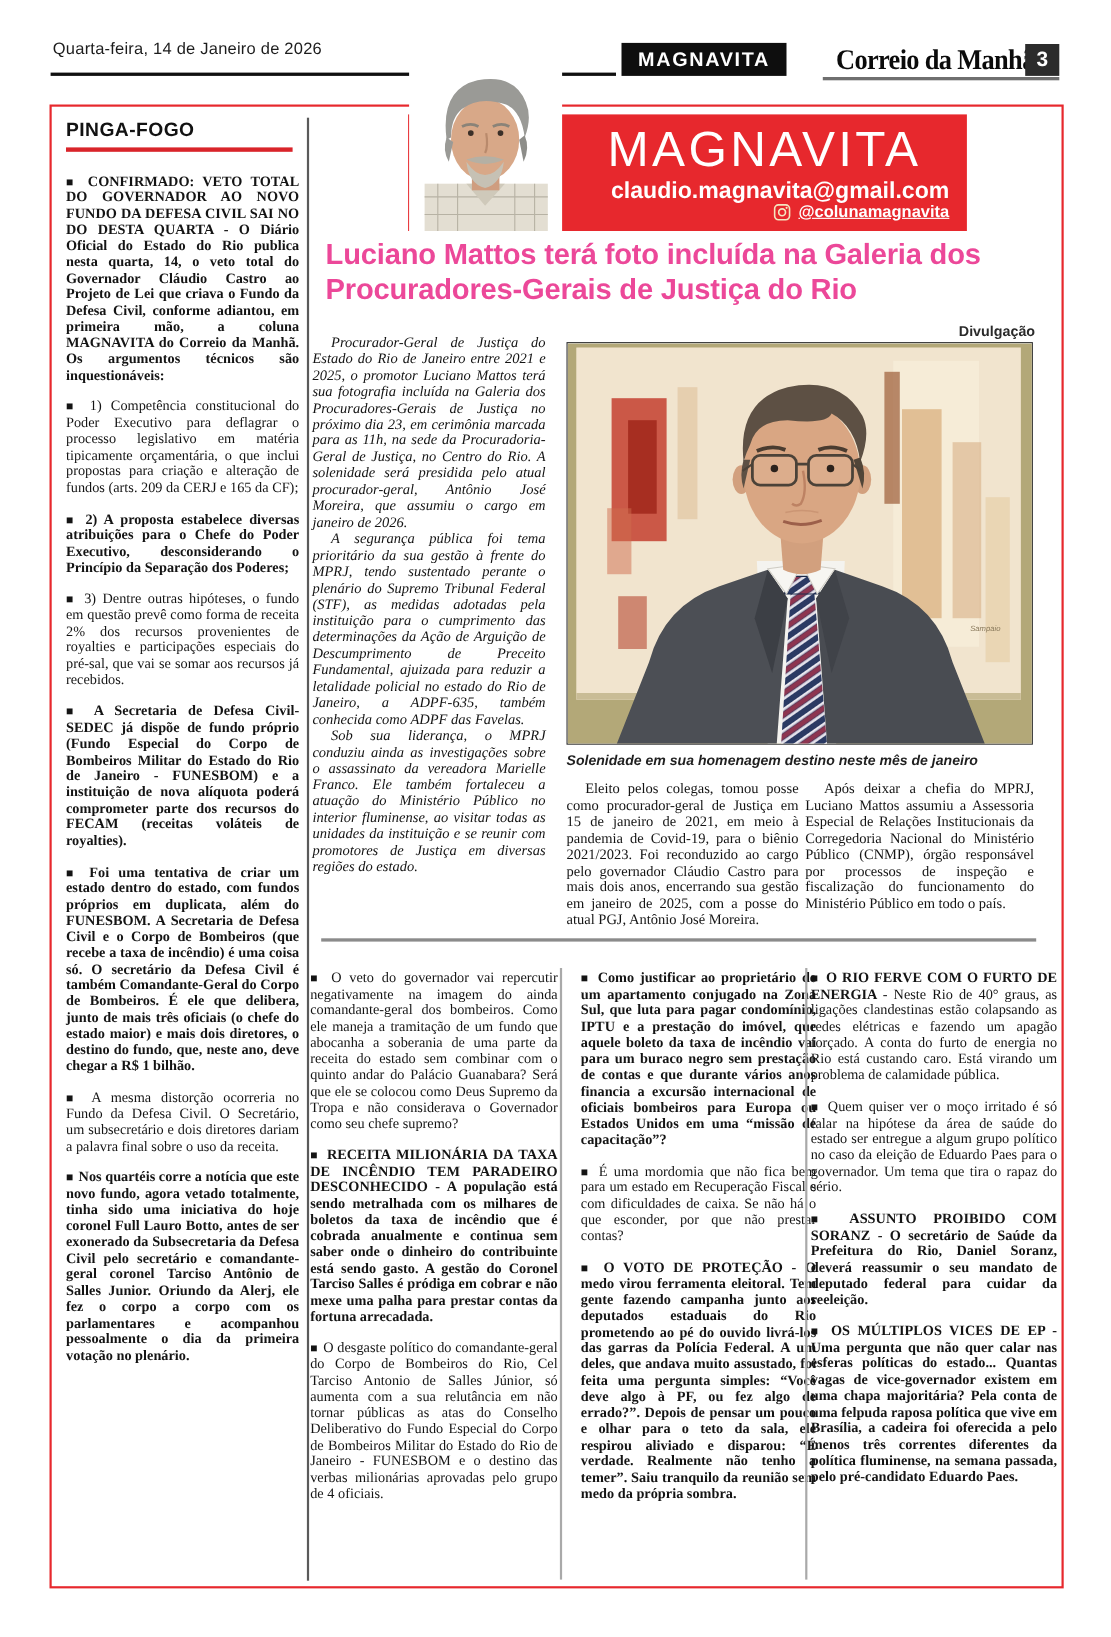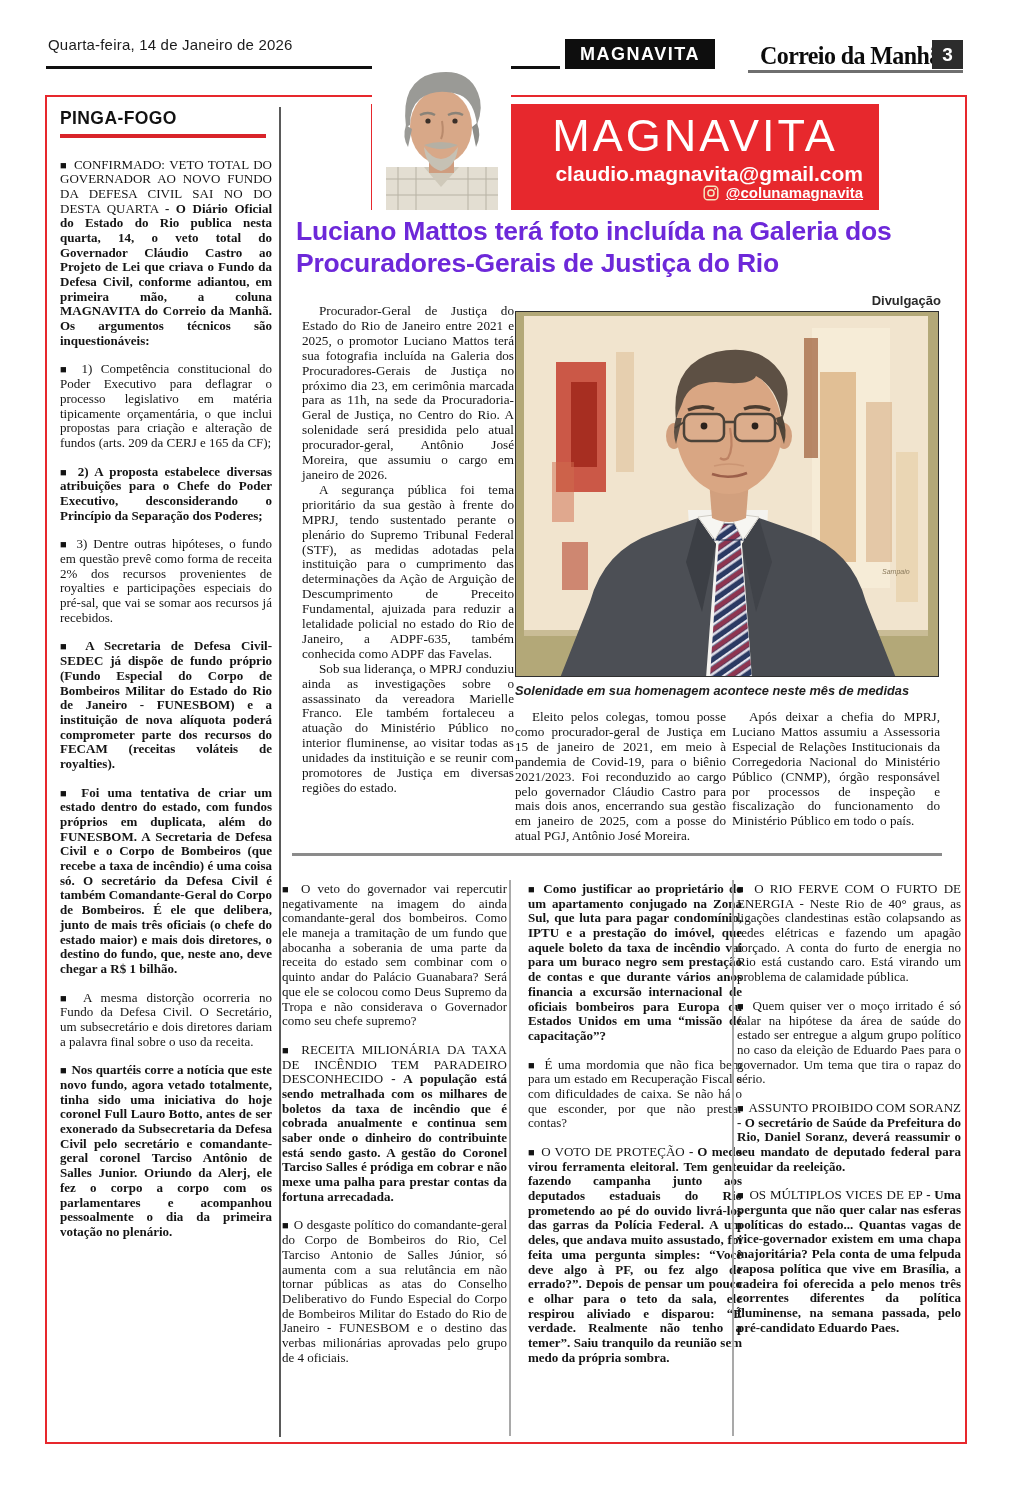--- a/index.html
+++ b/index.html
@@ -26,46 +26,46 @@
 
   
   .pinga { left:60px; top:108px; width:212px; }
   .pinga-title { font-family:"Liberation Sans",sans-serif; font-weight:bold; font-size:17.5px; letter-spacing:.4px; color:#121212; }
   .pinga-rule { width:206px; height:3.5px; background:#d9242a; margin-top:5px; }
   .pinga-items { margin-top:20px; width:212px; }
 
   .item { font-size:13px; line-height:1.13; text-align:justify; color:#141414; margin-bottom:14px; }
   .item.bold { font-weight:bold; }
   .item .bullet { font-size:11px; letter-spacing:1px; }
-  .item .head { font-weight:normal; }
+  .item .head { font-weight:bold; }
 
   .v-divider { left:279px; top:107px; width:2px; height:1330px; background:#5a5a5a; }
 
   
   .banner { left:371px; top:104px; width:508px; height:106px; background:#e7282d; }
   .banner-title { position:absolute; left:150px; top:6px; width:348px; text-align:center; color:#fff;
                   font-family:"Liberation Sans",sans-serif; font-size:45px; font-weight:normal; letter-spacing:3px; }
   .banner-email { position:absolute; right:16px; top:58px; color:#fff; font-family:"Liberation Sans",sans-serif;
                   font-weight:bold; font-size:21px; }
   .banner-insta { position:absolute; right:16px; top:80px; color:#fff; font-family:"Liberation Sans",sans-serif;
                   font-weight:bold; font-size:15px; display:flex; align-items:center; gap:7px;text-decoration:underline; }
 
   .columnist { left:372px; top:63px; width:139px; height:147px; background:#fff; overflow:hidden; }
 
   
   .headline { left:296px; top:216px; width:624px; font-family:"Liberation Sans",sans-serif; font-weight:bold;
-              font-size:26.5px; line-height:1.2; letter-spacing:-.2px; color:#6d28d9; }
+              font-size:26.5px; line-height:1.2; letter-spacing:-.2px; color:#ec4899; }
 
   .photo-credit { left:296px; top:293px; width:645px; text-align:right; font-family:"Liberation Sans",sans-serif;
                   font-weight:bold; font-size:13px; color:#2a2a2a; }
 
   
   .art-col { font-size:13.2px; line-height:1.13; text-align:justify; color:#141414; }
   .art-col .para { text-indent:17px; }
-  .col1 { left:302px; top:304px; width:212px; }
+  .col1 { left:284px; top:304px; width:212px;font-style:italic; }
   .col2 { left:515px; top:710px; width:211px; }
   .col3 { left:732px; top:710px; width:208px; }
 
   .main-photo { left:515px; top:311px; width:424px; height:366px; border:1.5px solid #2f2f2f; overflow:hidden; }
 
   .caption { left:515px; top:683px; width:430px; font-family:"Liberation Sans",sans-serif; font-weight:bold;
              font-style:italic; font-size:12.8px; color:#1f1f1f; }
 
   .mid-rule { left:292px; top:853px; width:650px; height:2.5px; background:#8b8b8b; }
 
@@ -232,21 +232,21 @@
 
     <circle cx="188" cy="114" r="3.4" fill="#2c221c"></circle>
     <circle cx="239" cy="114" r="3.4" fill="#2c221c"></circle>
 
     <path d="M214,116 Q218,136 212,146 Q208,149 204,146" stroke="#bd8263" stroke-width="2.2" fill="none"></path>
     <path d="M196,162 Q213,168 231,161" stroke="#9c5f4a" stroke-width="2.6" fill="none"></path>
     <path d="M198,154 Q213,150 228,154" stroke="#c58e6d" stroke-width="1.4" fill="none" opacity=".7"></path>
   </svg>
 </div>
 
-<div class="abs caption">Solenidade em sua homenagem acontece neste mês de medidas</div>
+<div class="abs caption">Solenidade em sua homenagem destino neste mês de janeiro</div>
 
 <div class="abs art-col col2">
     <p class="para">Eleito pelos colegas, tomou posse como procurador-geral de Justiça em 15 de janeiro de 2021, em meio à pandemia de Covid-19, para o biênio 2021/2023. Foi reconduzido ao cargo pelo governador Cláudio Castro para mais dois anos, encerrando sua gestão em janeiro de 2025, com a posse do atual PGJ, Antônio José Moreira.</p>
   </div>
 <div class="abs art-col col3">
     <p class="para">Após deixar a chefia do MPRJ, Luciano Mattos assumiu a Assessoria Especial de Relações Institucionais da Corregedoria Nacional do Ministério Público (CNMP), órgão responsável por processos de inspeção e fiscalização do funcionamento do Ministério Público em todo o país.</p>
   </div>
 
 <div class="abs mid-rule"></div>
 

